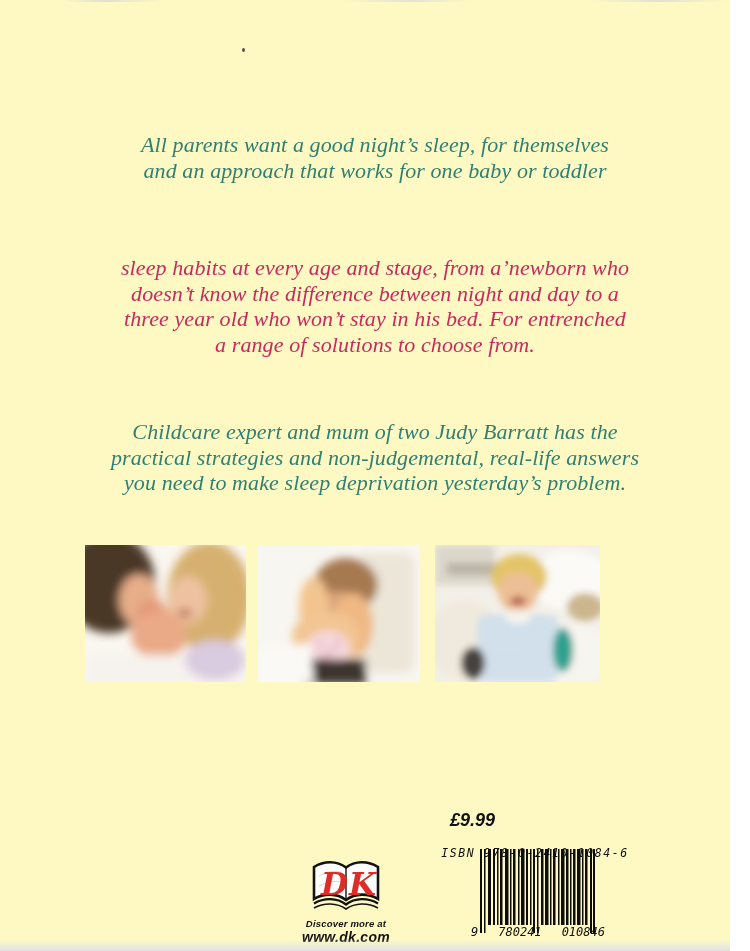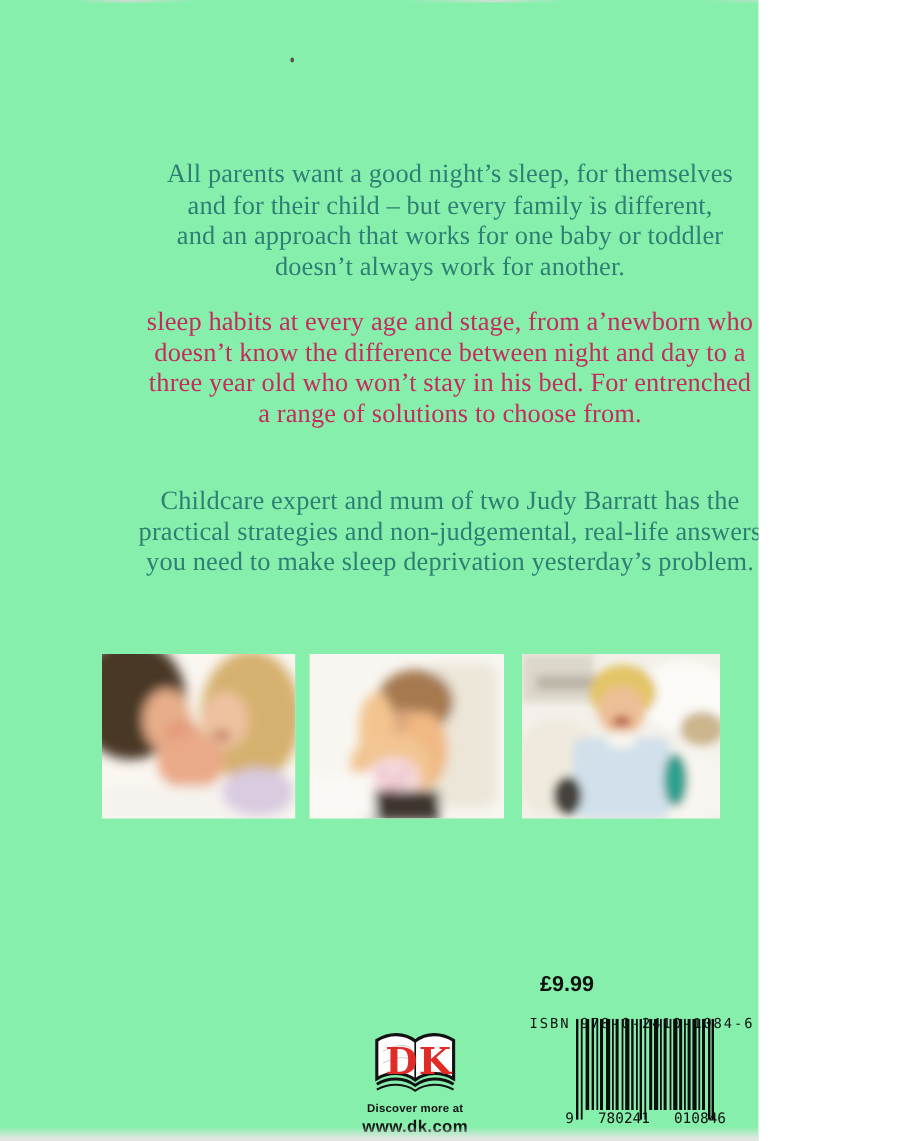--- a/index.html
+++ b/index.html
@@ -1,34 +1,35 @@
 <!DOCTYPE html>
 <html><head>
 <meta charset="utf-8">
 <style>
   html,body{margin:0;padding:0;background:#ffffff;}
   .page{
     position:relative;
-    width:632px;height:951px;
-    background:#86efac;
+    width:730px;height:951px;
+    background:#fef9c3;
     overflow:hidden;
     font-family:"Liberation Serif", serif;
+    font-style:italic;
   }
   
   .blurb{
     position:absolute;left:0;width:750px;
     text-align:center;
     font-size:22px;
     line-height:25.6px;
     letter-spacing:0.1px;
   }
   .blurb .line{white-space:nowrap;}
   .p1{top:132px;color:#2e7f74;}
   .p2{top:255px;color:#c62a5e;}
-  .p3{top:404px;color:#2e7f74;}
+  .p3{top:419px;color:#2e7f74;}
 
   
   .photo{position:absolute;top:545px;height:137px;overflow:hidden;background:#f6f3ee;}
   .photo svg{display:block;width:100%;height:100%;}
   .photo1{left:85px;width:161px;}
   .photo2{left:258px;width:162px;}
   .photo3{left:435px;width:165px;}
 
   
   .price{
@@ -85,23 +86,21 @@
 <body>
 
 <div class="page">
 
   <div class="edge-top"></div>
   <div class="speck a"></div>
   <div class="speck b"></div>
 
   <div class="blurb p1">
     <div class="line">All parents want a good night’s sleep, for themselves</div>
-    <div class="line">and for their child – but every family is different,</div>
     <div class="line">and an approach that works for one baby or toddler</div>
-    <div class="line">doesn’t always work for another.</div>
   </div>
 
   <div class="blurb p2">
     <div class="line">sleep habits at every age and stage, from a’newborn who</div>
     <div class="line">doesn’t know the difference between night and day to a</div>
     <div class="line">three year old who won’t stay in his bed. For entrenched</div>
     <div class="line">a range of solutions to choose from.</div>
   </div>
 
   <div class="blurb p3">

